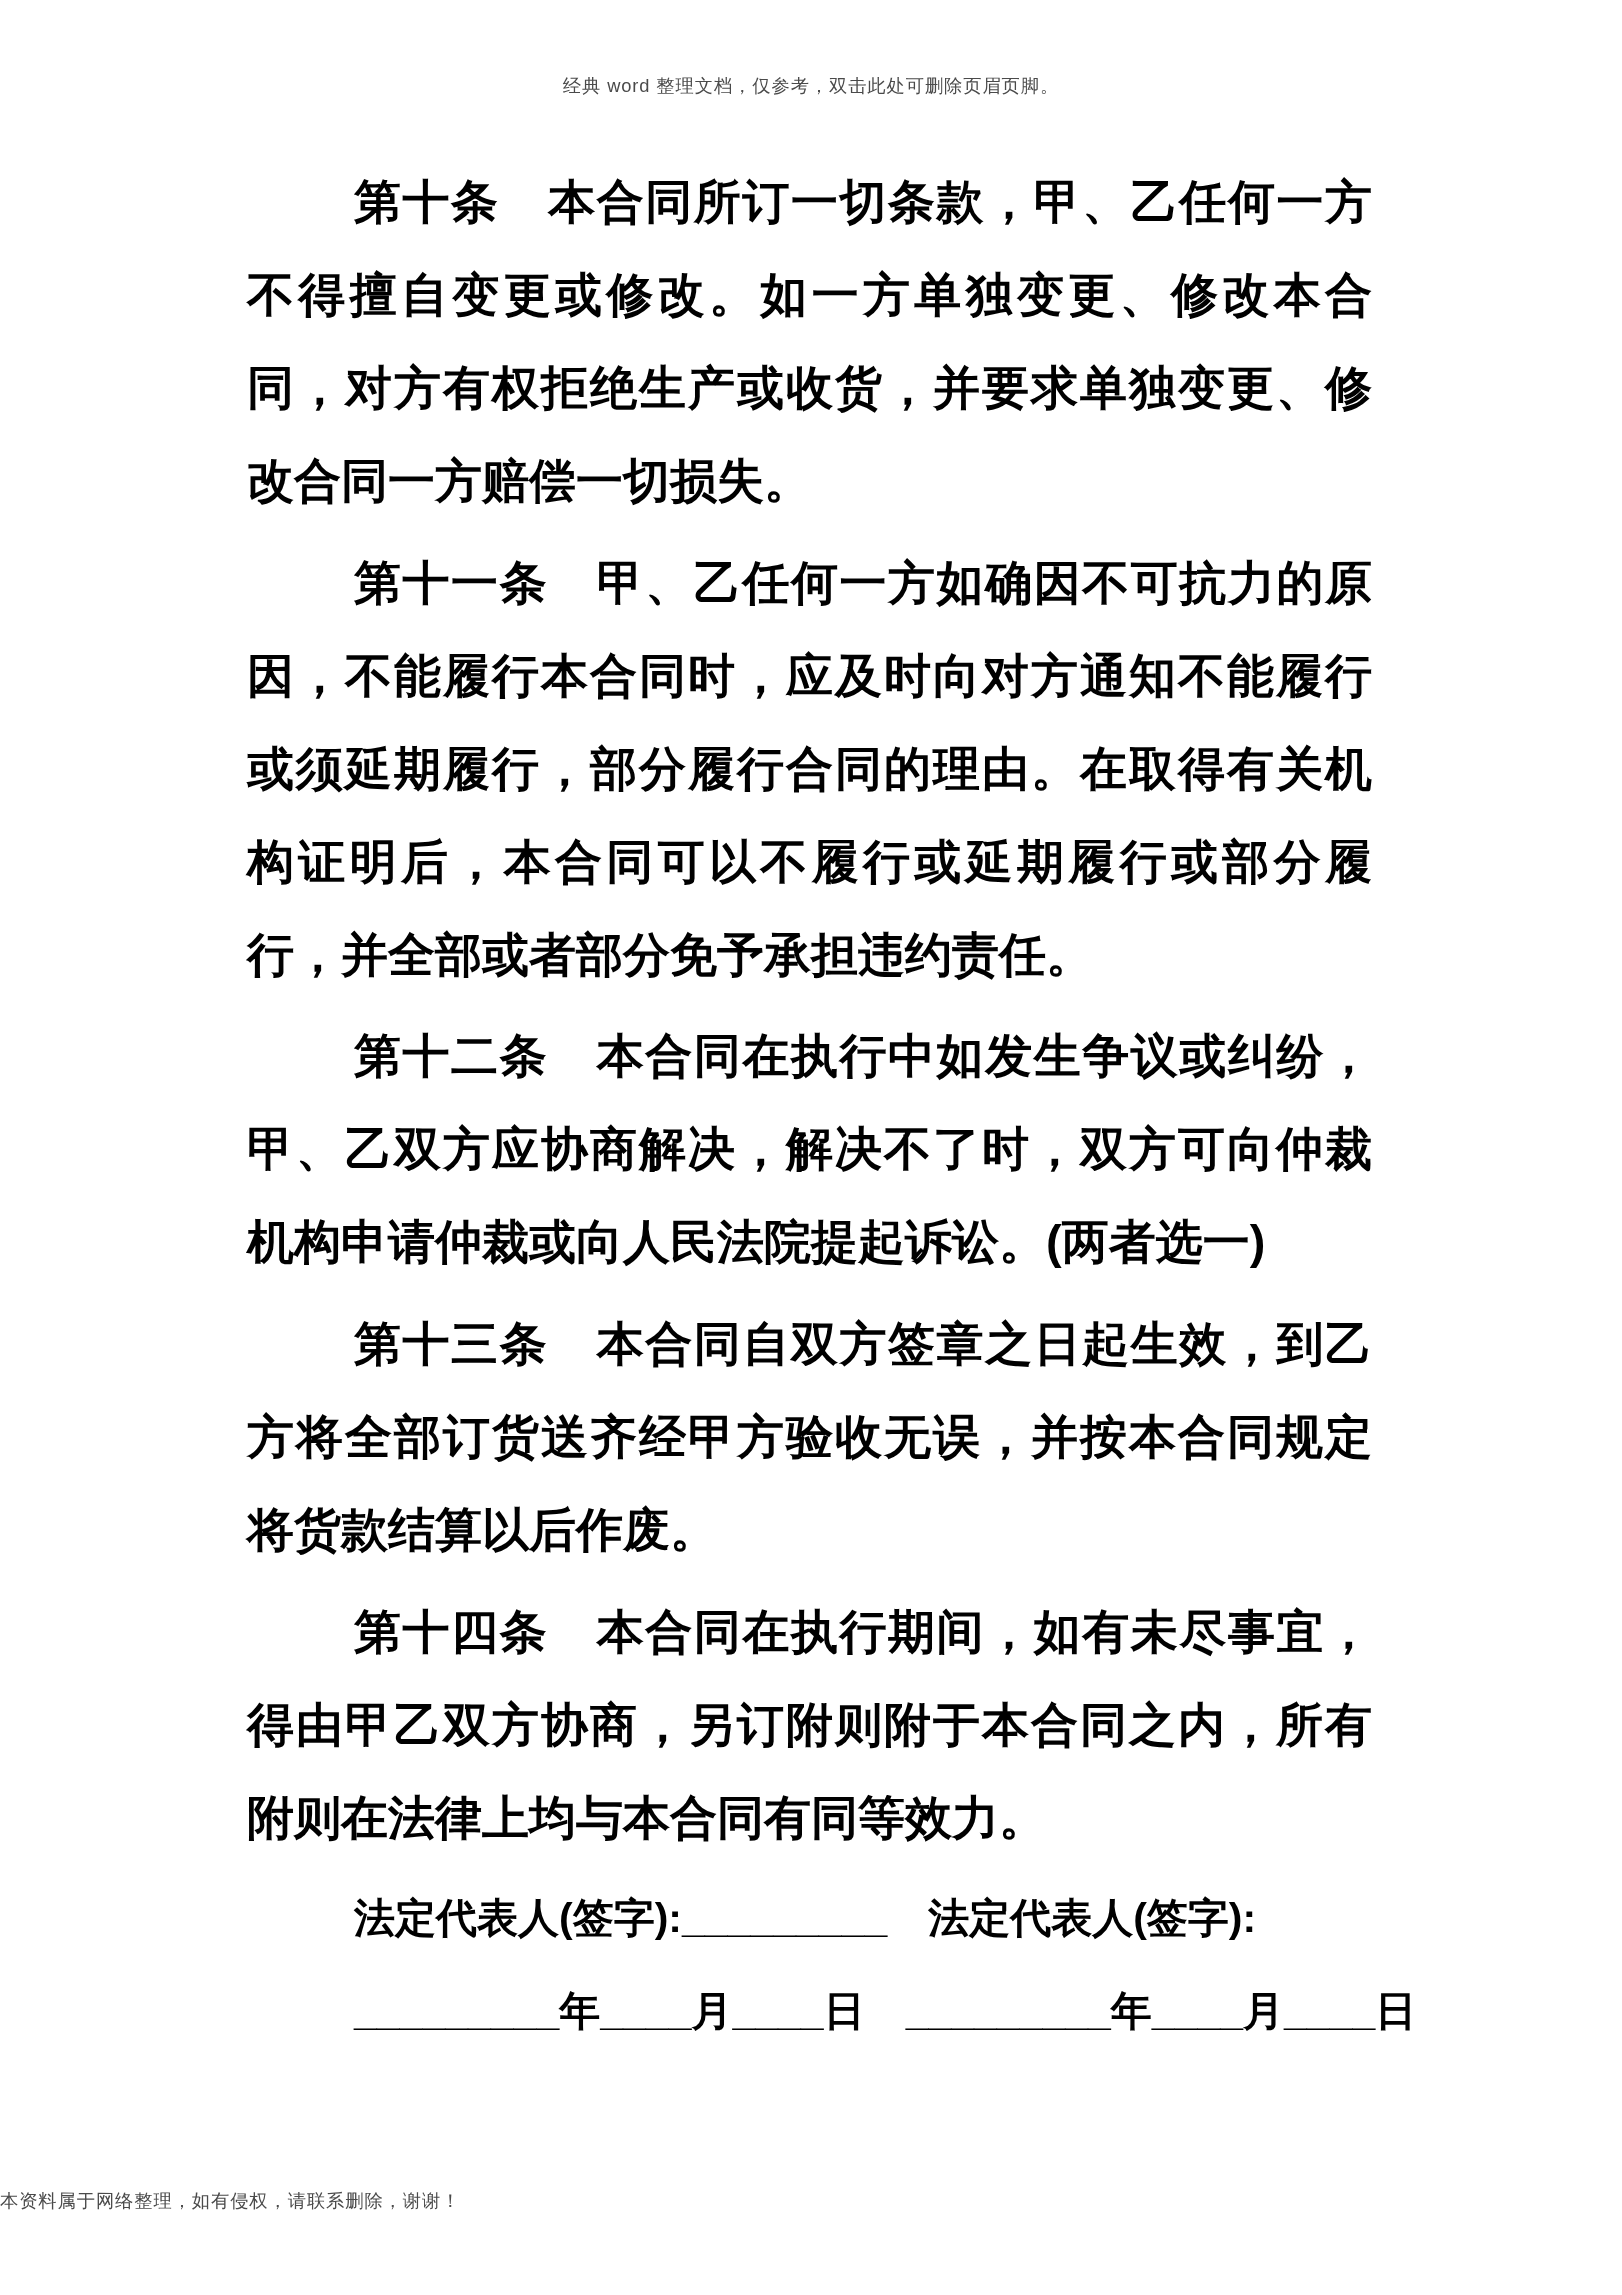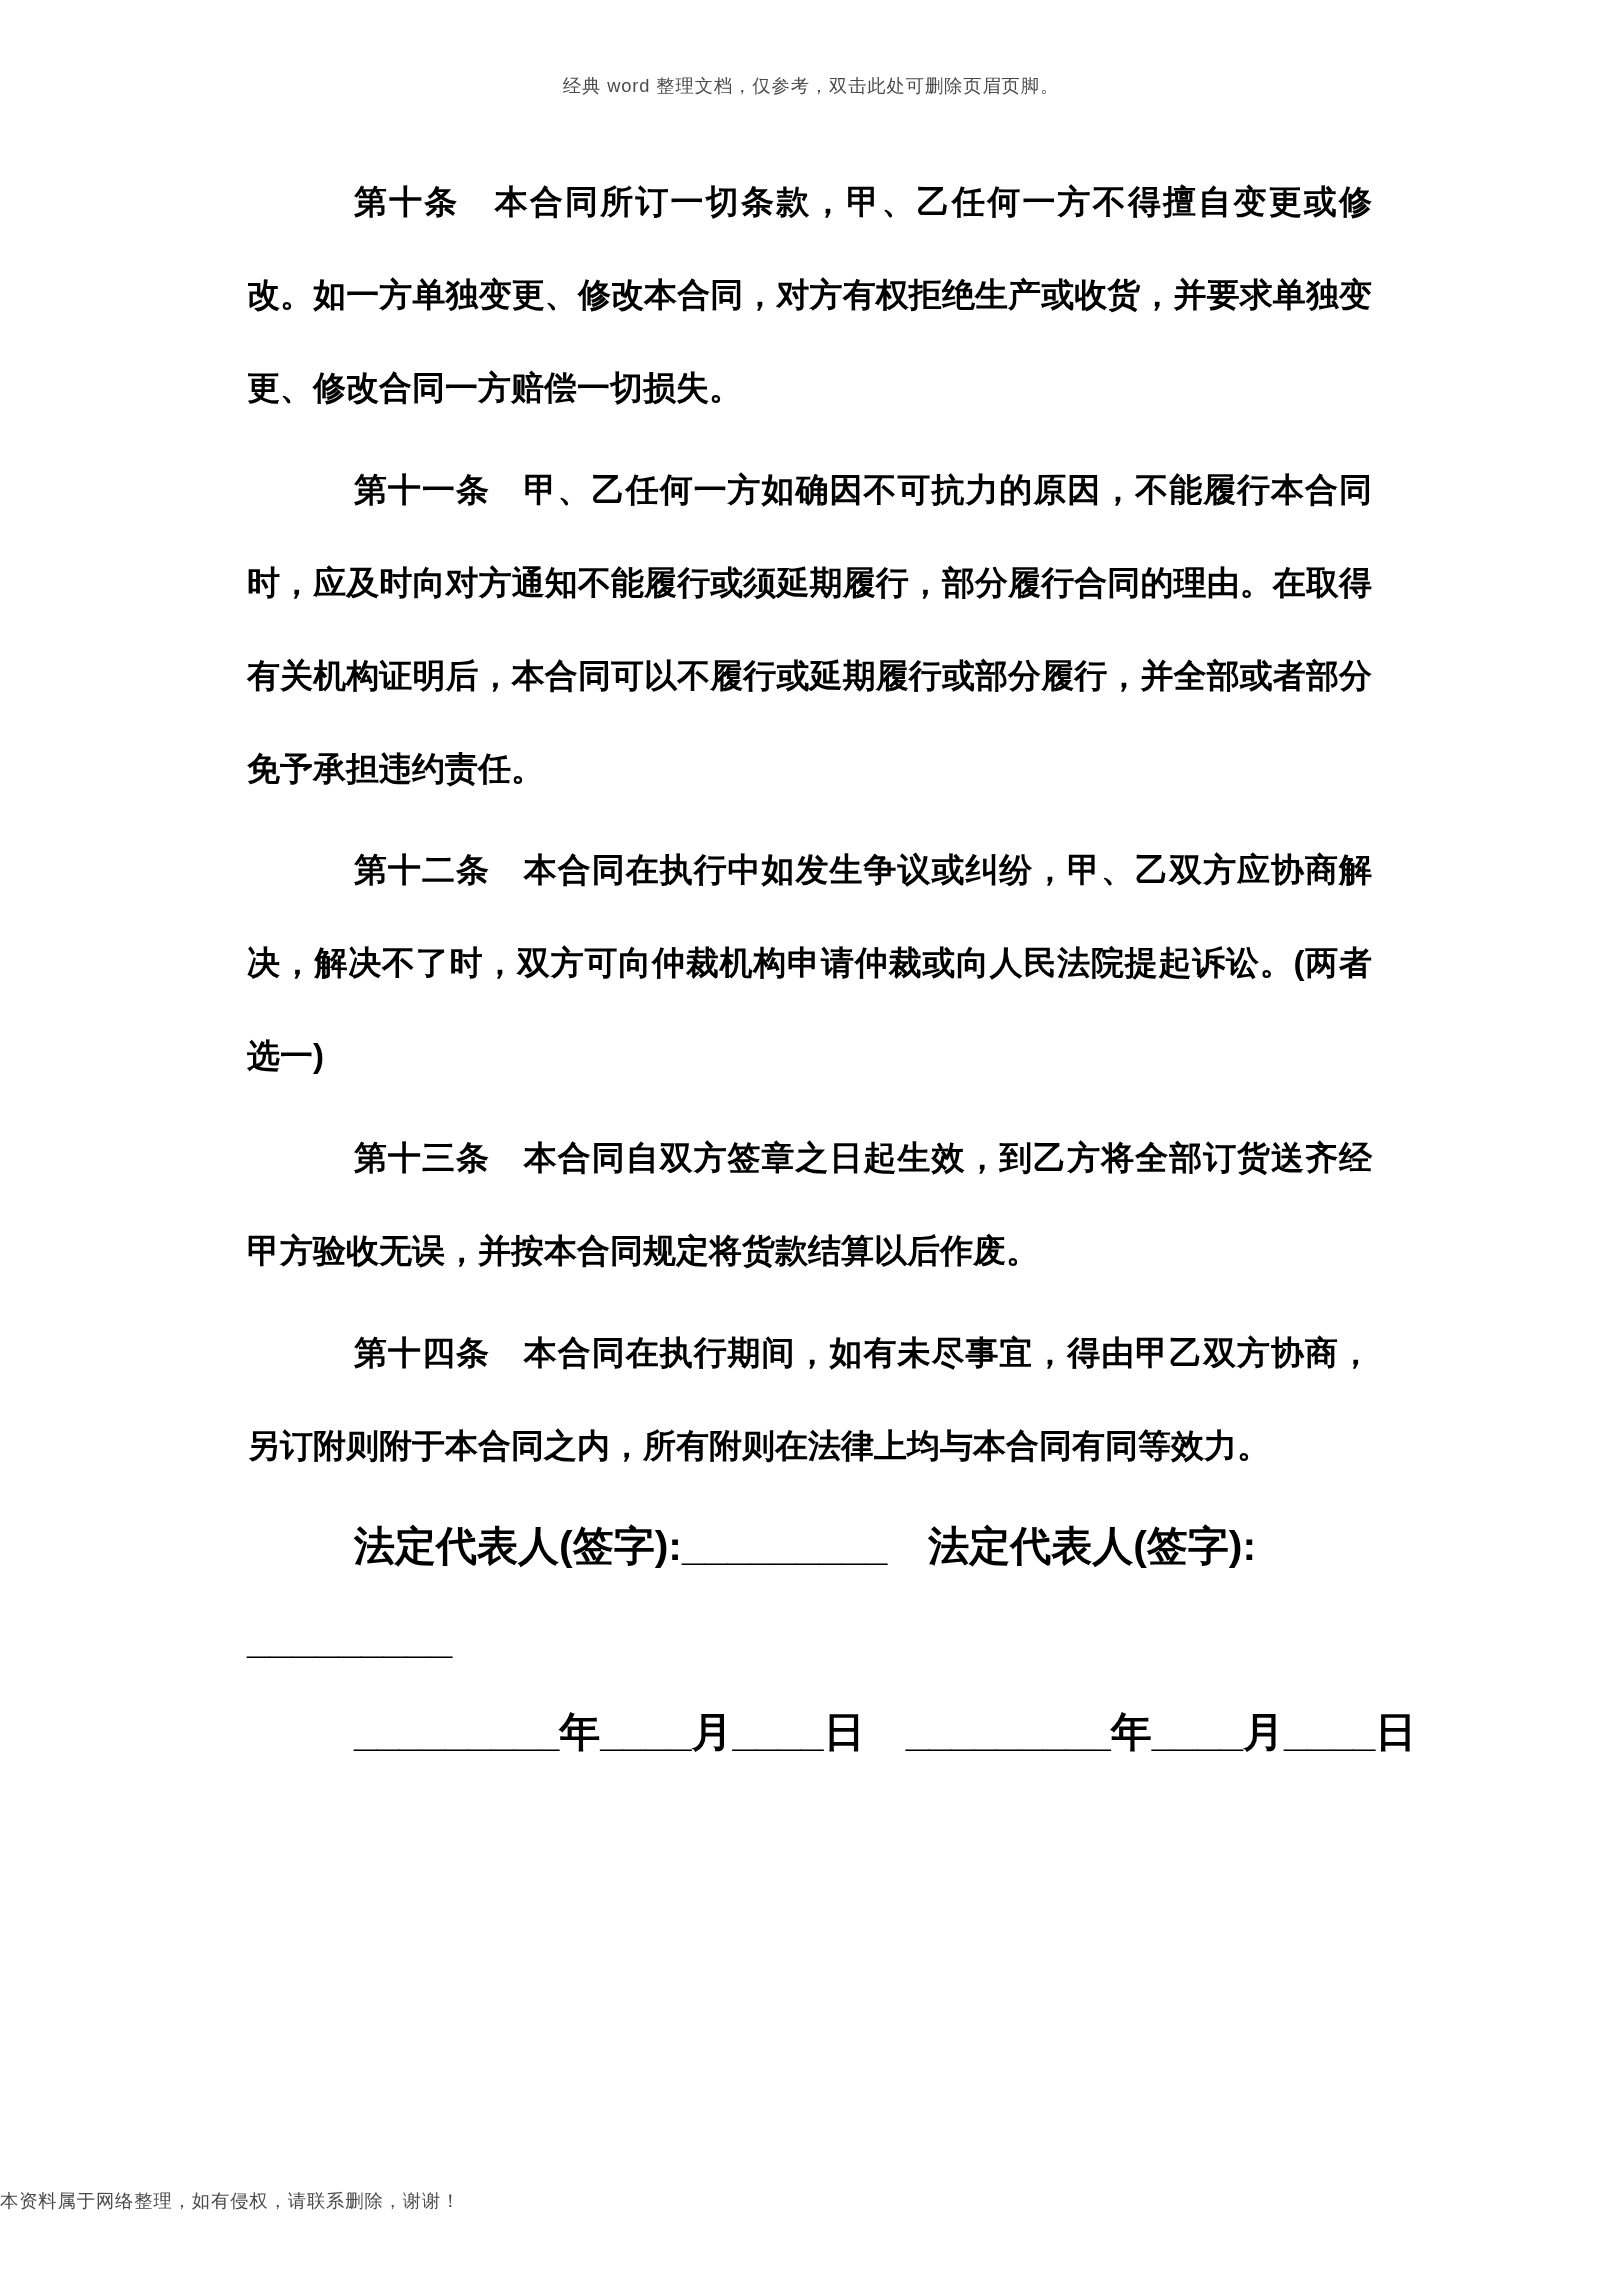--- a/index.html
+++ b/index.html
@@ -25,21 +25,21 @@
     color: #4a4a4a;
   }
   .content {
     position: absolute;
     top: 155px;
     left: 247px;
     width: 1125px;
   }
   .clause {
     margin: 0 0 8.7px 0;
-    font-size: 33px;
+    font-size: 47px;
     line-height: 93px;
     font-weight: 700;
     color: #000000;
     text-align: justify;
     text-indent: 107px;
     word-break: break-all;
   }
   .sig-line {
     margin: 0;
     font-size: 41px;
@@ -80,20 +80,19 @@
 
   <p class="clause">第十二条　本合同在执行中如发生争议或纠纷，甲、乙双方应协商解决，解决不了时，双方可向仲裁机构申请仲裁或向人民法院提起诉讼。(两者选一)</p>
 
   <p class="clause">第十三条　本合同自双方签章之日起生效，到乙方将全部订货送齐经甲方验收无误，并按本合同规定将货款结算以后作废。</p>
 
   <p class="clause">第十四条　本合同在执行期间，如有未尽事宜，得由甲乙双方协商，另订附则附于本合同之内，所有附则在法律上均与本合同有同等效力。</p>
 
 
   <p class="sig-line">法定代表人(签字):_________　法定代表人(签字):</p>
 
-  <p class="sig-line no-indent">_________</p>
 
   <p class="sig-line">_________年____月____日　_________年____月____日</p>
 
 </div>
 
 <div class="page-footer">本资料属于网络整理，如有侵权，请联系删除，谢谢！</div>
 
 
 </body></html>

